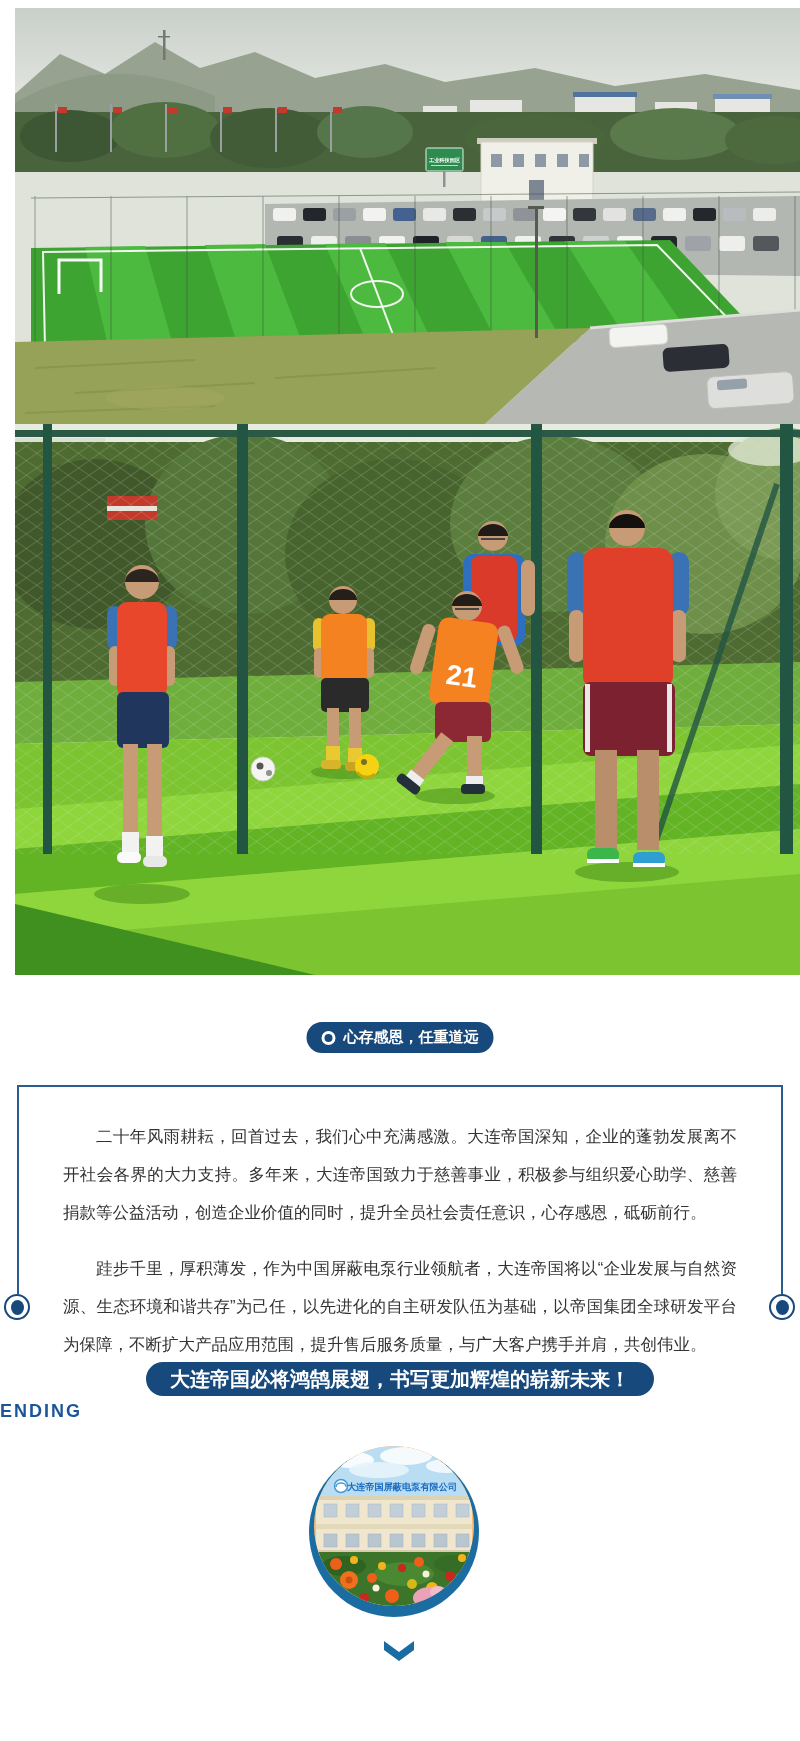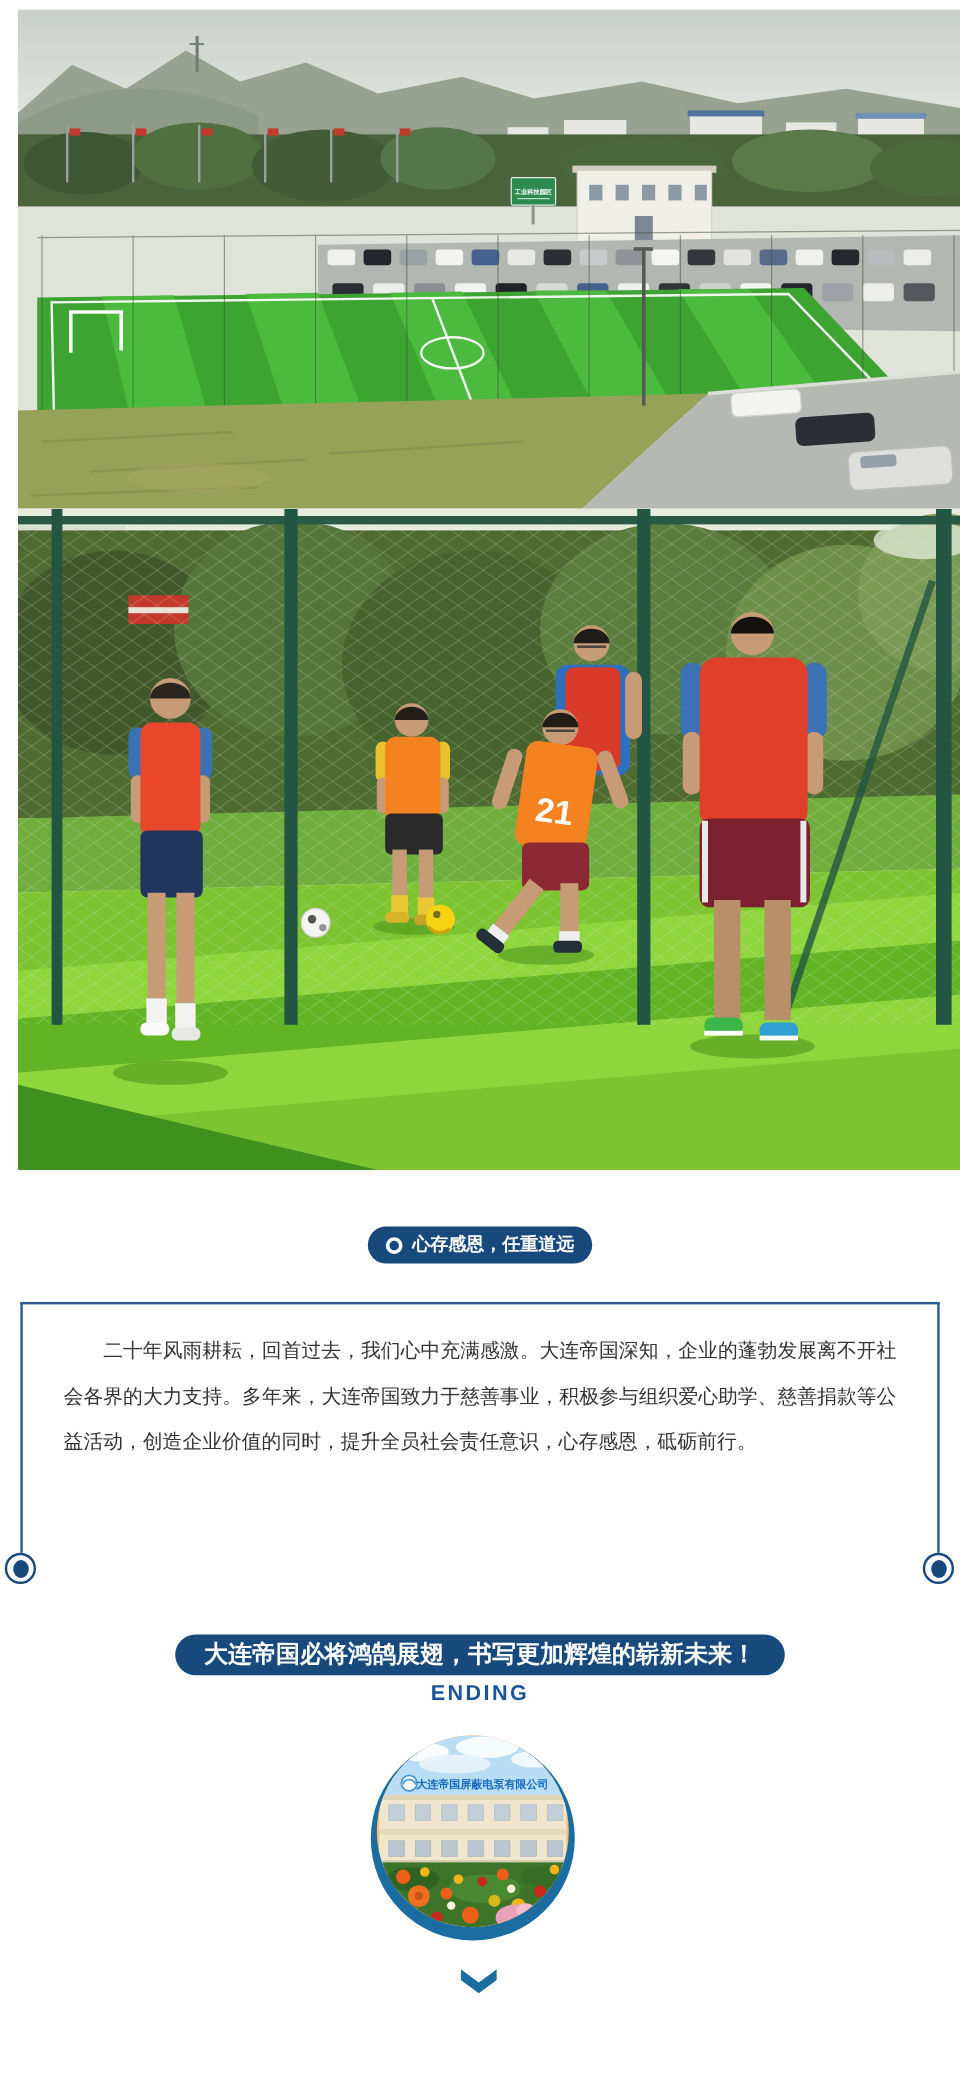--- a/index.html
+++ b/index.html
@@ -13,35 +13,35 @@
   .badge{position:absolute;top:1022px;left:50%;transform:translateX(-50%);
     height:31px;background:#17497d;color:#fff;border-radius:16px;
     display:flex;align-items:center;gap:8px;padding:0 15px;
     font-size:15px;font-weight:bold;white-space:nowrap;justify-content:flex-end;}
   .ring{display:inline-block;width:14px;height:14px;border:3.5px solid #fff;
     border-radius:50%;box-sizing:border-box;flex:0 0 auto;}
 
   .textbox{position:absolute;left:17px;top:1085px;width:766px;height:209px;
     box-sizing:border-box;border:2px solid #2a5c8e;border-bottom:none;
     padding:12px 26px 0 26px;}
-  .textbox p{margin:8px;text-indent:2em;font-size:16.5px;line-height:38px;
+  .textbox p{margin:18px;text-indent:2em;font-size:16.5px;line-height:38px;
     color:#333333;text-align:justify;}
 
   .orn{position:absolute;width:26px;height:26px;border:2px solid #17497d;
     border-radius:50%;background:#fff;box-sizing:border-box;
     display:flex;align-items:center;justify-content:center;}
   .orn i{display:block;width:13px;height:15px;background:#17497d;border-radius:50%;}
   .orn-left{left:4px;top:1294px;}
   .orn-right{left:769px;top:1294px;}
 
   .banner{position:absolute;top:1362px;left:50%;transform:translateX(-50%);
     height:34px;line-height:34px;background:#17497d;color:#fff;
     border-radius:17px;padding:0 24px;font-size:20px;font-weight:bold;white-space:nowrap;}
 
-  .ending{position:absolute;top:1401px;left:0;width:100%;text-align:center;
+  .ending{position:absolute;top:1401px;left:0;width:100%;
     color:#1a5599;font-size:18px;font-weight:bold;letter-spacing:2px;}
 
   .medallion-ring{position:absolute;left:309px;top:1447px;width:170px;height:170px;
     border-radius:50%;background:#1b6da1;}
   .circle-photo{position:absolute;left:314px;top:1446px;width:160px;height:160px;
     border-radius:50%;overflow:hidden;background:#fdba74;}
   .circle-photo svg{display:block;width:100%;height:100%;}
 
   .chevron{position:absolute;left:384px;top:1641px;width:30px;height:22px;}
   .chevron svg{display:block;width:100%;height:100%;}
@@ -330,20 +330,21 @@
     </svg>
   </div>
 
   <div class="badge">
     <span class="ring"></span>
     <span>心存感恩，任重道远</span>
   </div>
 
   <div class="textbox">
     <p>二十年风雨耕耘，回首过去，我们心中充满感激。大连帝国深知，企业的蓬勃发展离不开社会各界的大力支持。多年来，大连帝国致力于慈善事业，积极参与组织爱心助学、慈善捐款等公益活动，创造企业价值的同时，提升全员社会责任意识，心存感恩，砥砺前行。</p>
+    <p>跬步千里，厚积薄发，作为中国屏蔽电泵行业领航者，大连帝国将以“企业发展与自然资源、生态环境和谐共存”为己任，以先进化的自主研发队伍为基础，以帝国集团全球研发平台为保障，不断扩大产品应用范围，提升售后服务质量，与广大客户携手并肩，共创伟业。</p>
   </div>
   <div class="orn orn-left">
       <i></i>
     </div>
   <div class="orn orn-right">
       <i></i>
     </div>
 
   <div class="banner">
     <span>大连帝国必将鸿鹄展翅，书写更加辉煌的崭新未来！</span>

